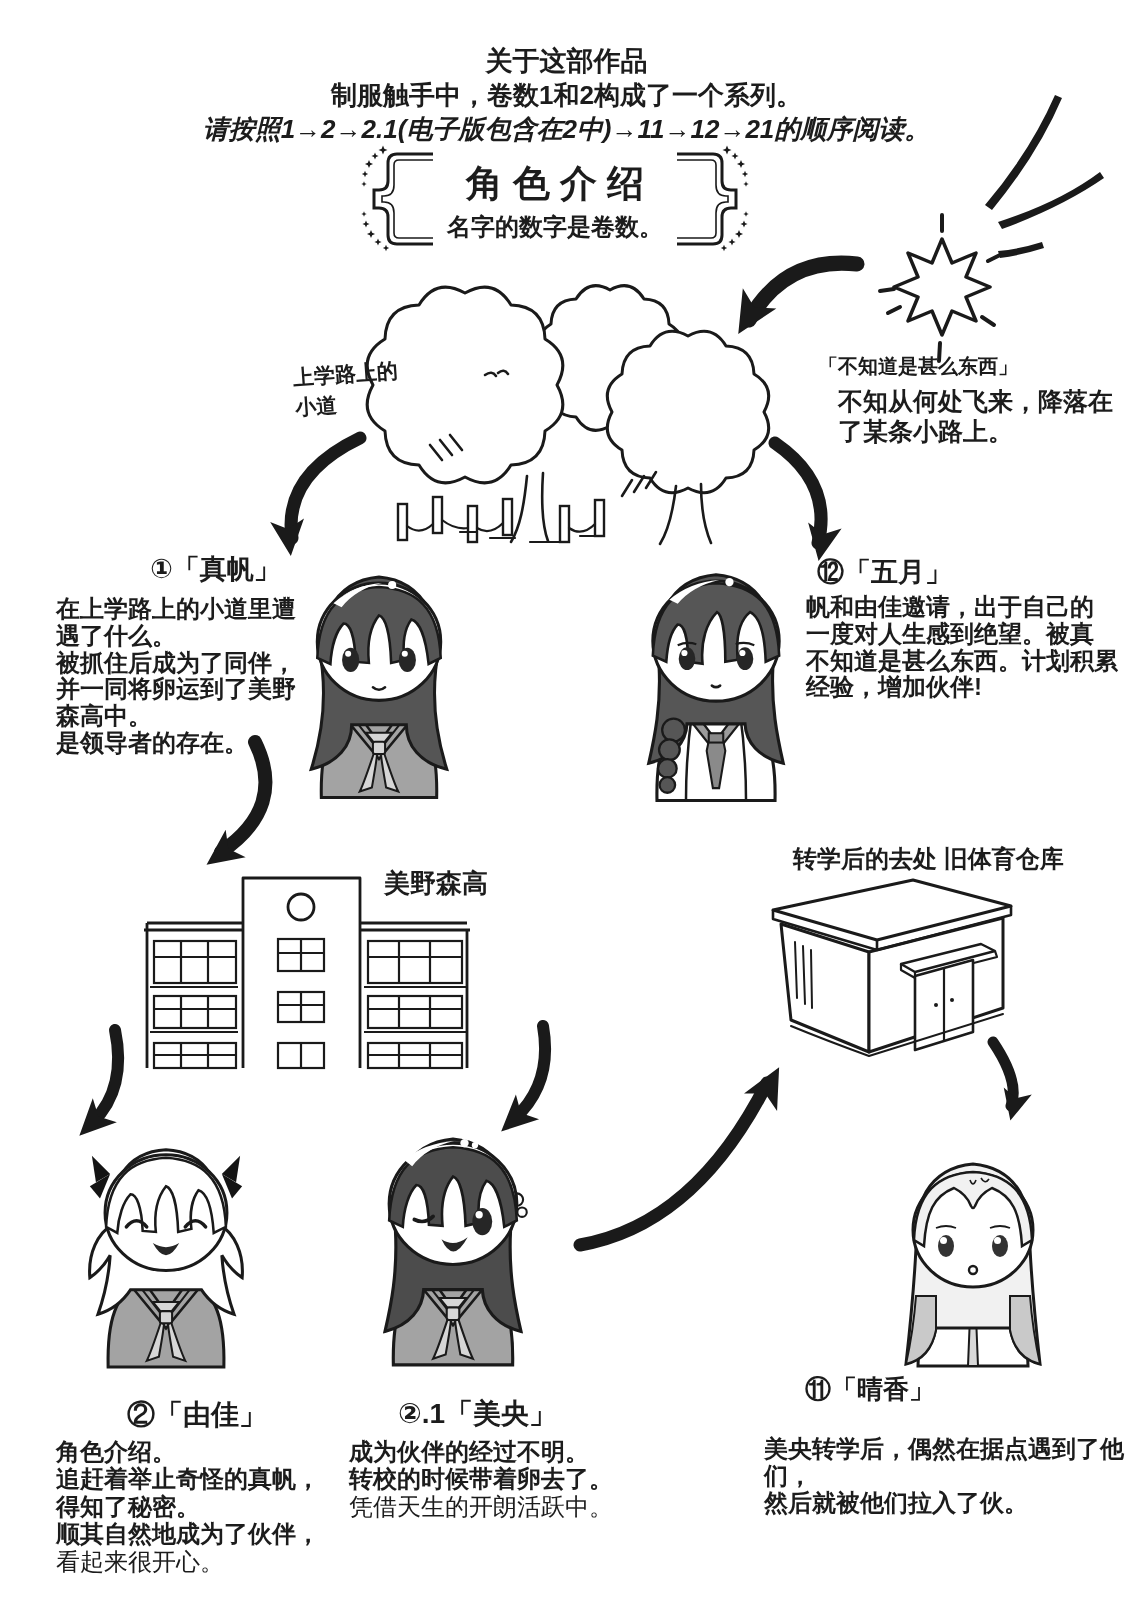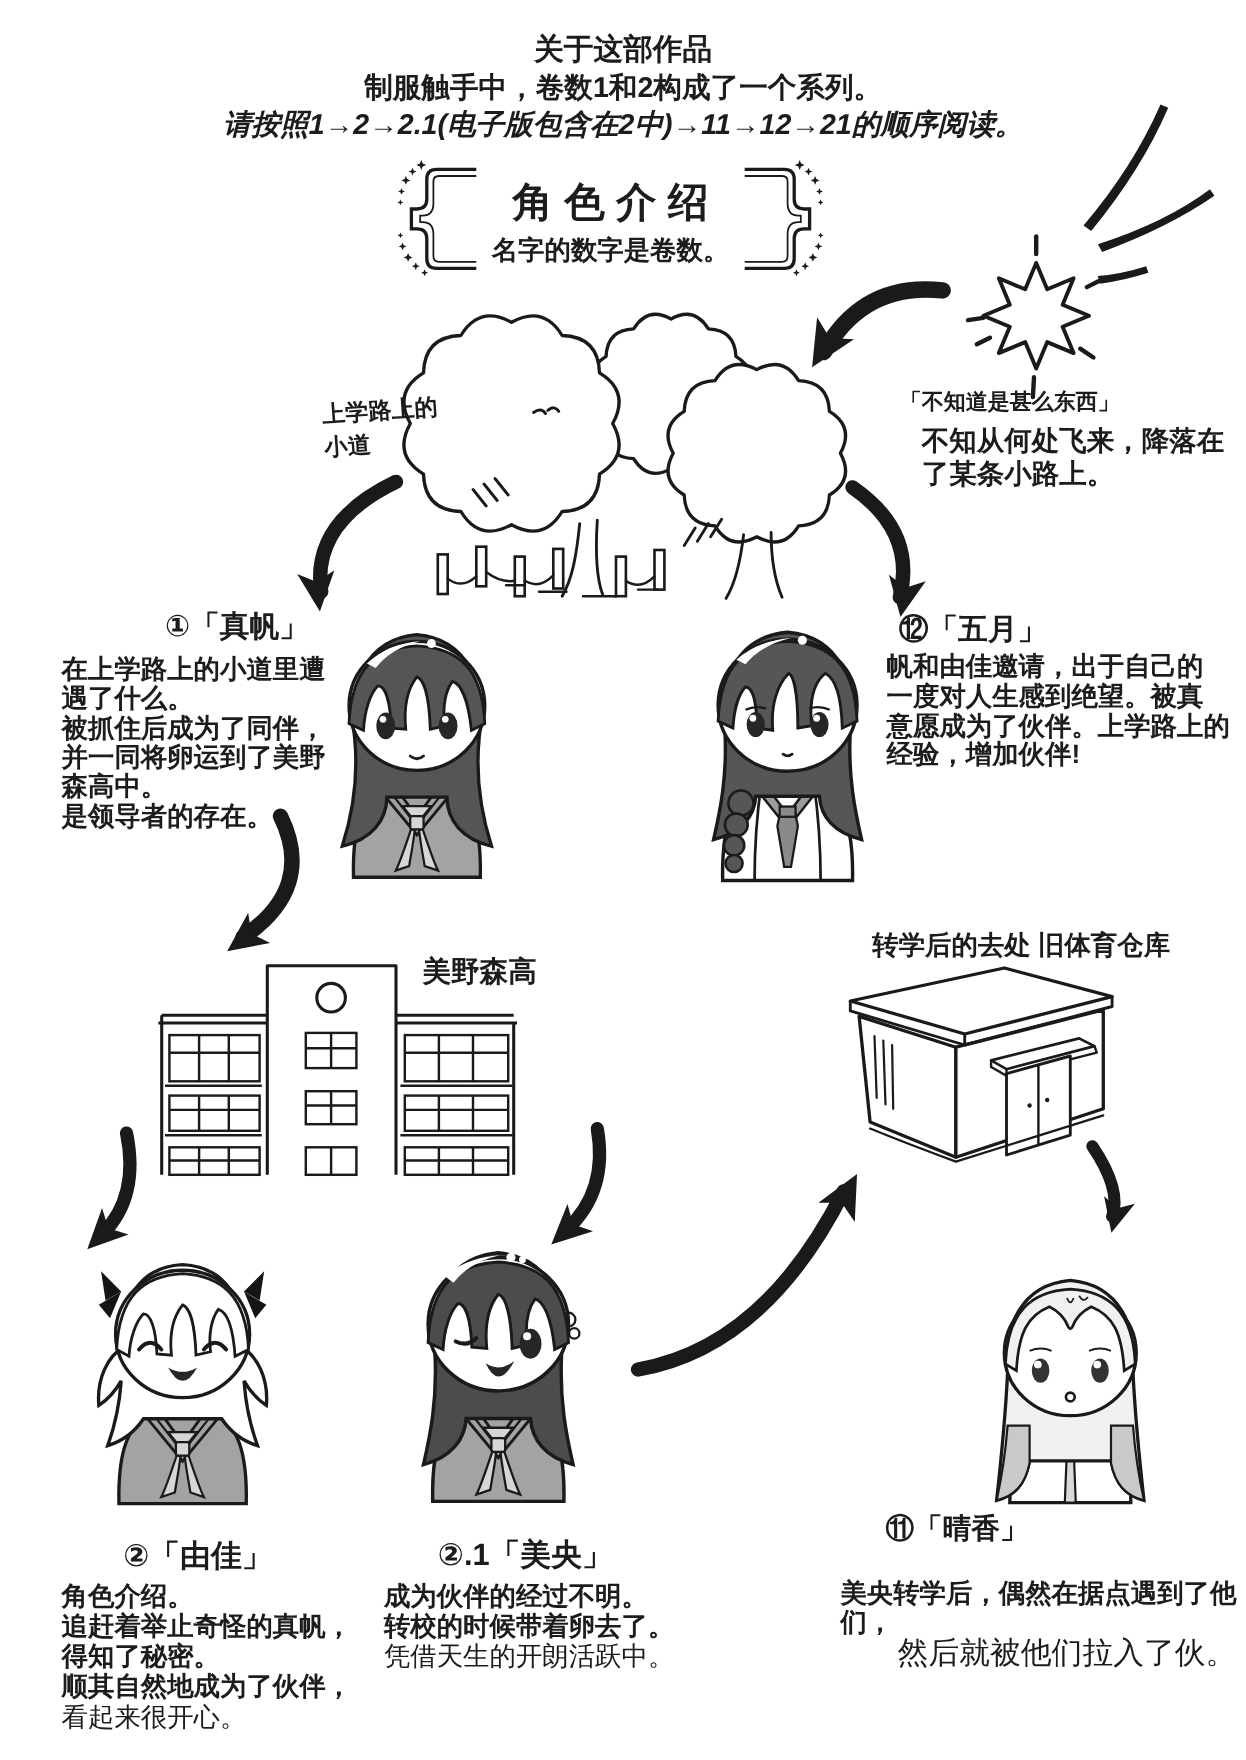--- a/index.html
+++ b/index.html
@@ -16,21 +16,21 @@
 
 <div class="page">
 
   <svg width="0" height="0" class="abs" style="left:0;top:0">
     <defs>
       <path id="ah" d="M8,0 L-28,-17 L-19,0 L-28,17 Z"></path>
       <path id="spark" d="M0,-4.5 L1.3,-1.3 L4.5,0 L1.3,1.3 L0,4.5 L-1.3,1.3 L-4.5,0 L-1.3,-1.3 Z"></path>
     </defs>
   </svg>
 
-  <div class="abs ctr" style="top:28px;">
+  <div class="abs ctr" style="top:44px;">
     <div class="t" style="font-size:27px;line-height:34px;">关于这部作品</div>
     <div class="t" style="font-size:26px;line-height:34px;">制服触手中，卷数1和2构成了一个系列。</div>
     <div class="t" style="font-size:26px;line-height:34px;font-style:italic;">请按照1→2→2.1(电子版包含在2中)→11→12→21的顺序阅读。</div>
   </div>
 
   <div class="abs" style="left:363px;top:147px;width:384px;height:104px;">
     <svg class="abs" style="left:0;top:0" width="72" height="104" viewBox="0 0 72 104">
       <g fill="none" stroke="#1a1a1a">
         <path d="M70,7 H34 Q25,7 25,16 V34 Q25,43 16,43 H11 V61 H16 Q25,61 25,70 V88 Q25,97 34,97 H70" stroke-width="3"></path>
         <path d="M70,13 H36 Q31,13 31,18 V38 Q31,49 21,49 H19 V55 H21 Q31,55 31,66 V86 Q31,91 36,91 H70" stroke-width="1.6"></path>
@@ -215,21 +215,21 @@
     <ellipse cx="57" cy="121" rx="8" ry="11" fill="#262626"></ellipse>
       <circle cx="54.5" cy="115.5" r="3" fill="#ffffff"></circle>
     <ellipse cx="113" cy="121" rx="8" ry="11" fill="#262626"></ellipse>
       <circle cx="110.5" cy="115.5" r="3" fill="#ffffff"></circle>
     <path d="M48,108 Q57,104 66,107 M104,107 Q113,104 122,108" fill="none" stroke="#1a1a1a" stroke-width="2"></path>
     <path d="M81,147 Q85,150 89,147" fill="none" stroke="#1a1a1a" stroke-width="2.5" stroke-linecap="round"></path>
   </svg>
   <div class="abs" style="left:806px;top:594px;">
     <div class="t ln" style="font-size:24px;line-height:26.8px;font-weight:600;">帆和由佳邀请，出于自己的</div>
     <div class="t ln" style="font-size:24px;line-height:26.8px;font-weight:600;">一度对人生感到绝望。被真</div>
-    <div class="t ln" style="font-size:24px;line-height:26.8px;font-weight:600;">意愿成为了伙伴。上学路上的</div>
+    <div class="t ln" style="font-size:24px;line-height:26.8px;font-weight:600;">不知道是甚么东西。计划积累</div>
     <div class="t ln" style="font-size:24px;line-height:26.8px;font-weight:600;">经验，增加伙伴!</div>
   </div>
 
   <svg class="abs" style="left:130px;top:853px" width="345" height="215" viewBox="0 0 345 215">
     <g fill="none" stroke="#1a1a1a" stroke-width="2.8" stroke-linejoin="round">
       <path d="M113,215 V25 H230 V215"></path>
       <circle cx="171" cy="54" r="13"></circle>
       <path d="M17,70 H113 M14,77 H113 M230,70 H337 M230,77 H340 M17,70 V215 M337,77 V215"></path>
     </g>
     <g fill="none" stroke="#1a1a1a" stroke-width="2.2">
@@ -287,21 +287,21 @@
     <path d="M85,44 C44,46 28,80 32,118 C18,126 8,146 10,170 Q22,162 30,148 Q28,178 18,206 Q38,200 50,182 L120,182 Q132,200 152,206 Q142,178 140,148 Q148,162 160,170 C162,146 152,126 138,118 C142,80 126,46 85,44 Z" fill="#ffffff" stroke="#1a1a1a" stroke-width="3"></path>
     <polygon points="30,68 12,50 16,76" fill="#141414"></polygon>
     <polygon points="30,68 10,80 20,92" fill="#141414"></polygon>
     <polygon points="140,68 158,50 154,76" fill="#141414"></polygon>
     <polygon points="140,68 160,80 150,92" fill="#141414"></polygon>
     <ellipse cx="85" cy="106" rx="60" ry="57" fill="#ffffff" stroke="#1a1a1a" stroke-width="3"></ellipse>
     <path d="M26,120 C28,72 50,54 85,52 C120,54 142,72 144,120 L132,126 C130,98 124,86 117,84 C111,92 108,106 110,122 L97,125 C96,96 91,82 85,80 C77,90 73,106 75,125 L62,124 C61,100 56,88 50,88 C43,95 38,110 37,126 Z" fill="#ffffff" stroke="#1a1a1a" stroke-width="2.5"></path>
     <path d="M46,120 Q56,108 66,120 M104,120 Q114,108 124,120" fill="none" stroke="#1a1a1a" stroke-width="3.5" stroke-linecap="round"></path>
     <path d="M72,136 Q85,160 98,136 Q85,144 72,136 Z" fill="#262626"></path>
   </svg>
-  <div class="abs t ln" style="left:112px;top:1396px;font-size:28px;">②「由佳」</div>
+  <div class="abs t ln" style="left:127px;top:1396px;font-size:28px;font-family:Liberation Mono, monospace;">②「由佳」</div>
   <div class="abs" style="left:56px;top:1438px;">
     <div class="t ln" style="font-size:24px;line-height:27.4px;font-weight:600;">角色介绍。</div>
     <div class="t ln" style="font-size:24px;line-height:27.4px;font-weight:600;">追赶着举止奇怪的真帆，</div>
     <div class="t ln" style="font-size:24px;line-height:27.4px;font-weight:600;">得知了秘密。</div>
     <div class="t ln" style="font-size:24px;line-height:27.4px;font-weight:600;">顺其自然地成为了伙伴，</div>
     <div class="t ln" style="font-size:24px;line-height:27.4px;font-weight:400;">看起来很开心。</div>
   </div>
 
   <svg class="abs" style="left:360px;top:1095px" width="186" height="272" viewBox="0 0 170 260">
     <rect x="77" y="150" width="16" height="24" fill="#ffffff" stroke="#1a1a1a" stroke-width="2.5"></rect>
@@ -348,16 +348,16 @@
     <ellipse cx="58" cy="118" rx="8" ry="11" fill="#333333"></ellipse>
       <circle cx="55.5" cy="112.5" r="3.5" fill="#ffffff"></circle>
     <ellipse cx="112" cy="118" rx="8" ry="11" fill="#333333"></ellipse>
       <circle cx="109.5" cy="112.5" r="3.5" fill="#ffffff"></circle>
     <circle cx="85" cy="142" r="4" fill="#ffffff" stroke="#1a1a1a" stroke-width="2.4"></circle>
   </svg>
   <div class="abs t ln" style="left:805px;top:1372px;font-size:26px;">⑪「晴香」</div>
   <div class="abs" style="left:764px;top:1436px;">
     <div class="t ln" style="font-size:24px;line-height:26.8px;font-weight:600;">美央转学后，偶然在据点遇到了他</div>
     <div class="t ln" style="font-size:24px;line-height:26.8px;font-weight:600;">们，</div>
-    <div class="t ln" style="font-size:28px;line-height:26.8px;font-weight:400;text-align:right;">然后就被他们拉入了伙。</div>
+    <div class="t ln" style="font-size:24px;line-height:26.8px;font-weight:700;">然后就被他们拉入了伙。</div>
   </div>
 
 </div>
 
 </body></html>

